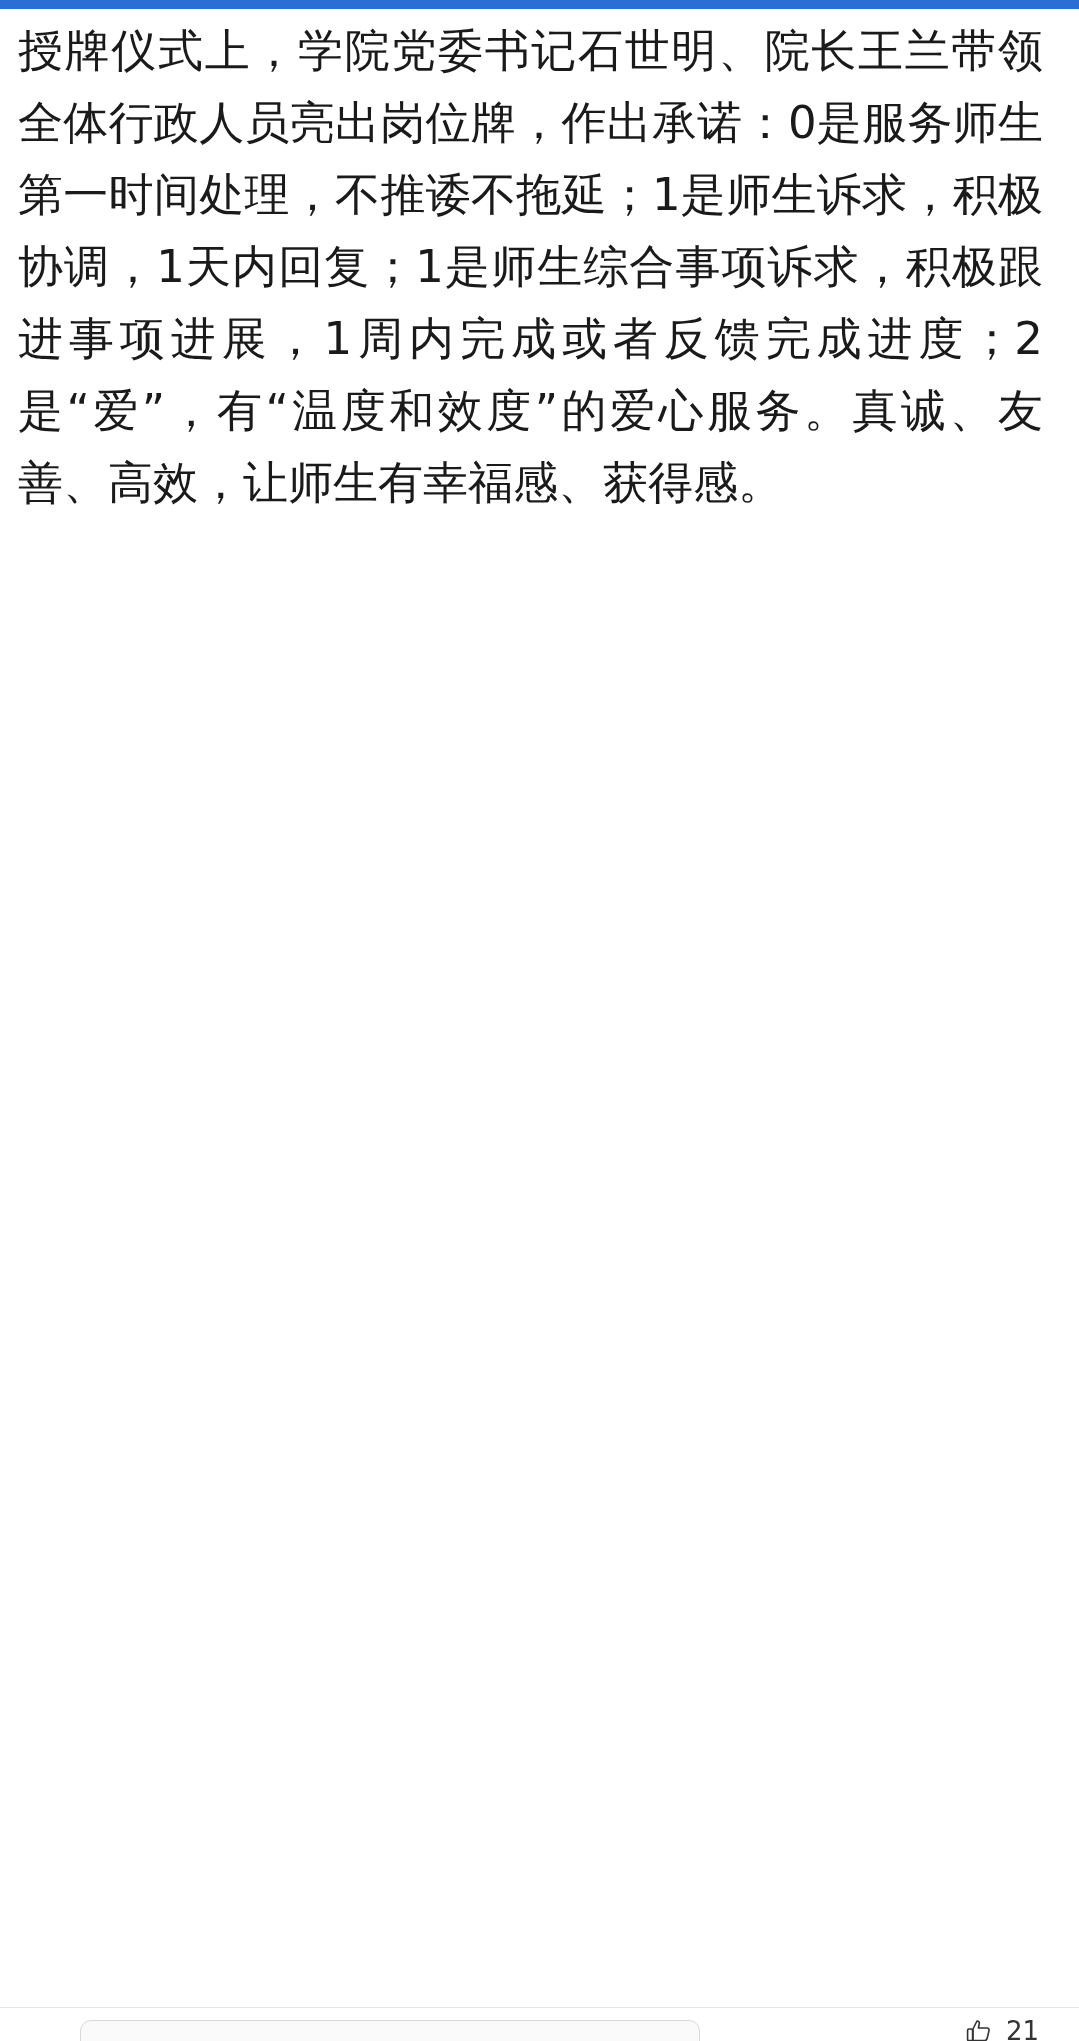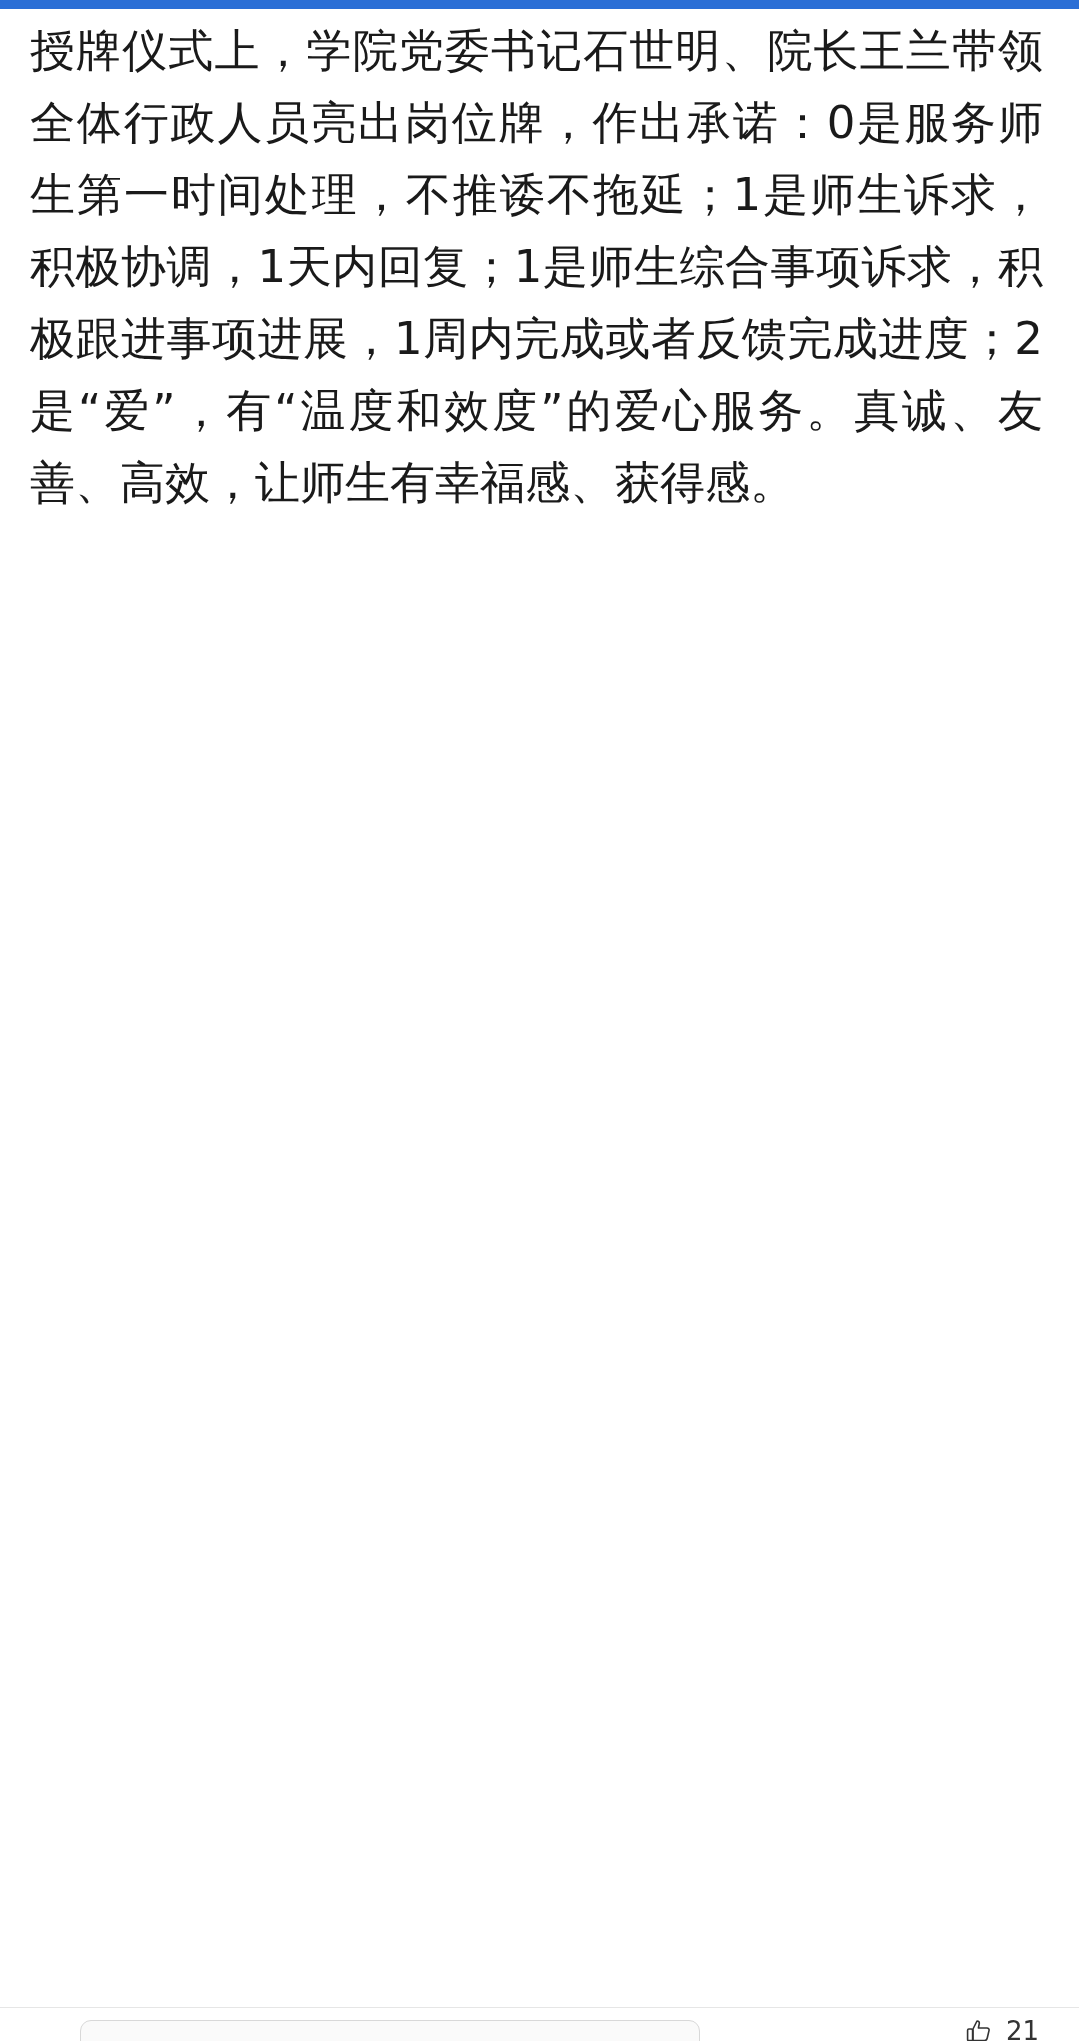--- a/index.html
+++ b/index.html
@@ -35,21 +35,21 @@
     top: 0; left: 0;
     height: 9px;
     background: #2b6fd6;
   }
   .article {
     position: absolute;
     top: 9px;
     left: 0;
     right: 0;
     bottom: 0;
-    padding: 6px 36px 0 30px;
+    padding: 6px 36px 0 18px;
     box-sizing: border-box;
   }
   p.para {
     margin: 0 0 46px 0;
     font-size: 45px;
     line-height: 72px;
     color: #1a1a1a;
     text-align: justify;
     text-justify: inter-ideograph;
     letter-spacing: 0px;

